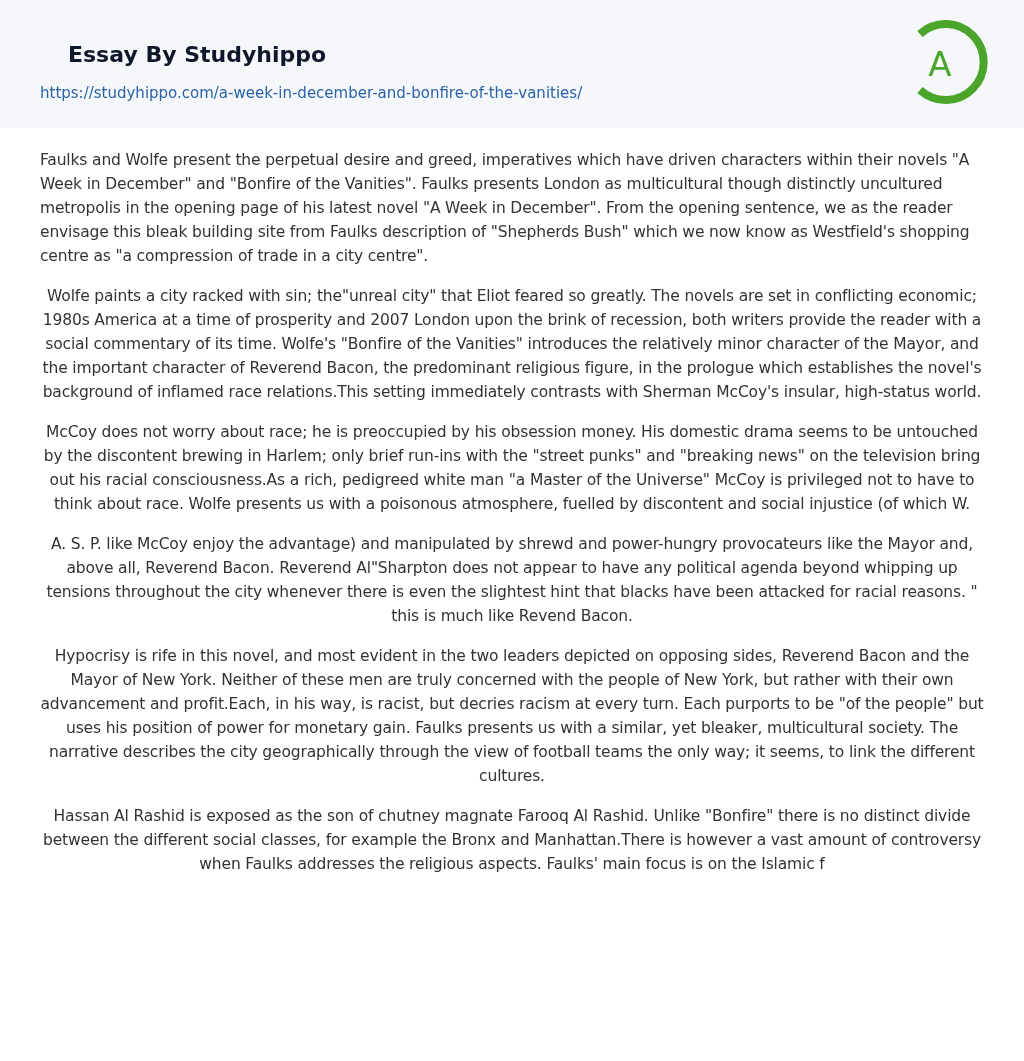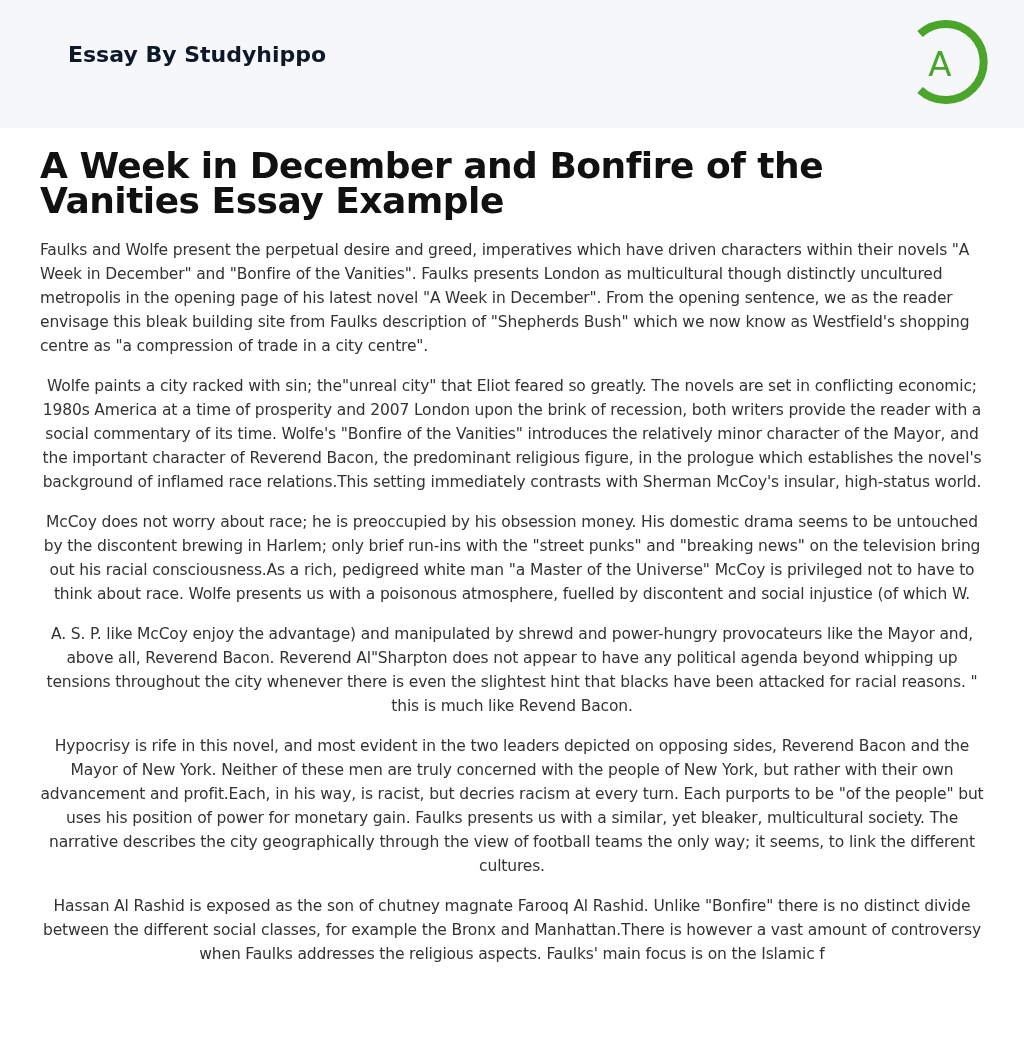--- a/index.html
+++ b/index.html
@@ -69,30 +69,28 @@
     letter-spacing: -0.15px;
   }
   .para + .para { margin-top: 16px; text-align: center; }
   .body-text { margin-top: 20px; }
 </style>
 </head>
 <body>
 
 <header class="header">
   <div class="brand">Essay By Studyhippo</div>
+  <a class="url">https://studyhippo.com/a-week-in-december-and-bonfire-of-the-vanities/</a>
   <svg class="logo" viewBox="0 0 80 88">
     <path d="M 10 16 A 38 38 0 1 1 10 72" fill="none" stroke="#4aa52a" stroke-width="8" stroke-linecap="butt"></path>
     <text x="30" y="58" text-anchor="middle" font-family="DejaVu Sans, sans-serif" font-size="34" fill="#4aa52a">A</text>
   </svg>
 </header>
 
 <main class="content">
-  <div class="title-wrap">
-    <h1>A Week in December and Bonfire of the Vanities Essay Example</h1>
-  </div>
   <div class="body-text">
     <p class="para">Faulks and Wolfe present the perpetual desire and greed, imperatives which have driven characters within their novels "A Week in December" and "Bonfire of the Vanities". Faulks presents London as multicultural though distinctly uncultured metropolis in the opening page of his latest novel "A Week in December". From the opening sentence, we as the reader envisage this bleak building site from Faulks description of "Shepherds Bush" which we now know as Westfield's shopping centre as "a compression of trade in a city centre".</p>
     <p class="para">Wolfe paints a city racked with sin; the"unreal city" that Eliot feared so greatly. The novels are set in conflicting economic; 1980s America at a time of prosperity and 2007 London upon the brink of recession, both writers provide the reader with a social commentary of its time. Wolfe's "Bonfire of the Vanities" introduces the relatively minor character of the Mayor, and the important character of Reverend Bacon, the predominant religious figure, in the prologue which establishes the novel's background of inflamed race relations.This setting immediately contrasts with Sherman McCoy's insular, high-status world.</p>
     <p class="para">McCoy does not worry about race; he is preoccupied by his obsession money. His domestic drama seems to be untouched by the discontent brewing in Harlem; only brief run-ins with the "street punks" and "breaking news" on the television bring out his racial consciousness.As a rich, pedigreed white man "a Master of the Universe" McCoy is privileged not to have to think about race. Wolfe presents us with a poisonous atmosphere, fuelled by discontent and social injustice (of which W.</p>
     <p class="para">A. S. P. like McCoy enjoy the advantage) and manipulated by shrewd and power-hungry provocateurs like the Mayor and, above all, Reverend Bacon. Reverend Al"Sharpton does not appear to have any political agenda beyond whipping up tensions throughout the city whenever there is even the slightest hint that blacks have been attacked for racial reasons. " this is much like Revend Bacon.</p>
     <p class="para">Hypocrisy is rife in this novel, and most evident in the two leaders depicted on opposing sides, Reverend Bacon and the Mayor of New York. Neither of these men are truly concerned with the people of New York, but rather with their own advancement and profit.Each, in his way, is racist, but decries racism at every turn. Each purports to be "of the people" but uses his position of power for monetary gain. Faulks presents us with a similar, yet bleaker, multicultural society. The narrative describes the city geographically through the view of football teams the only way; it seems, to link the different cultures.</p>
     <p class="para">Hassan Al Rashid is exposed as the son of chutney magnate Farooq Al Rashid. Unlike "Bonfire" there is no distinct divide between the different social classes, for example the Bronx and Manhattan.There is however a vast amount of controversy when Faulks addresses the religious aspects. Faulks' main focus is on the Islamic f</p>
   </div>
 </main>
 

